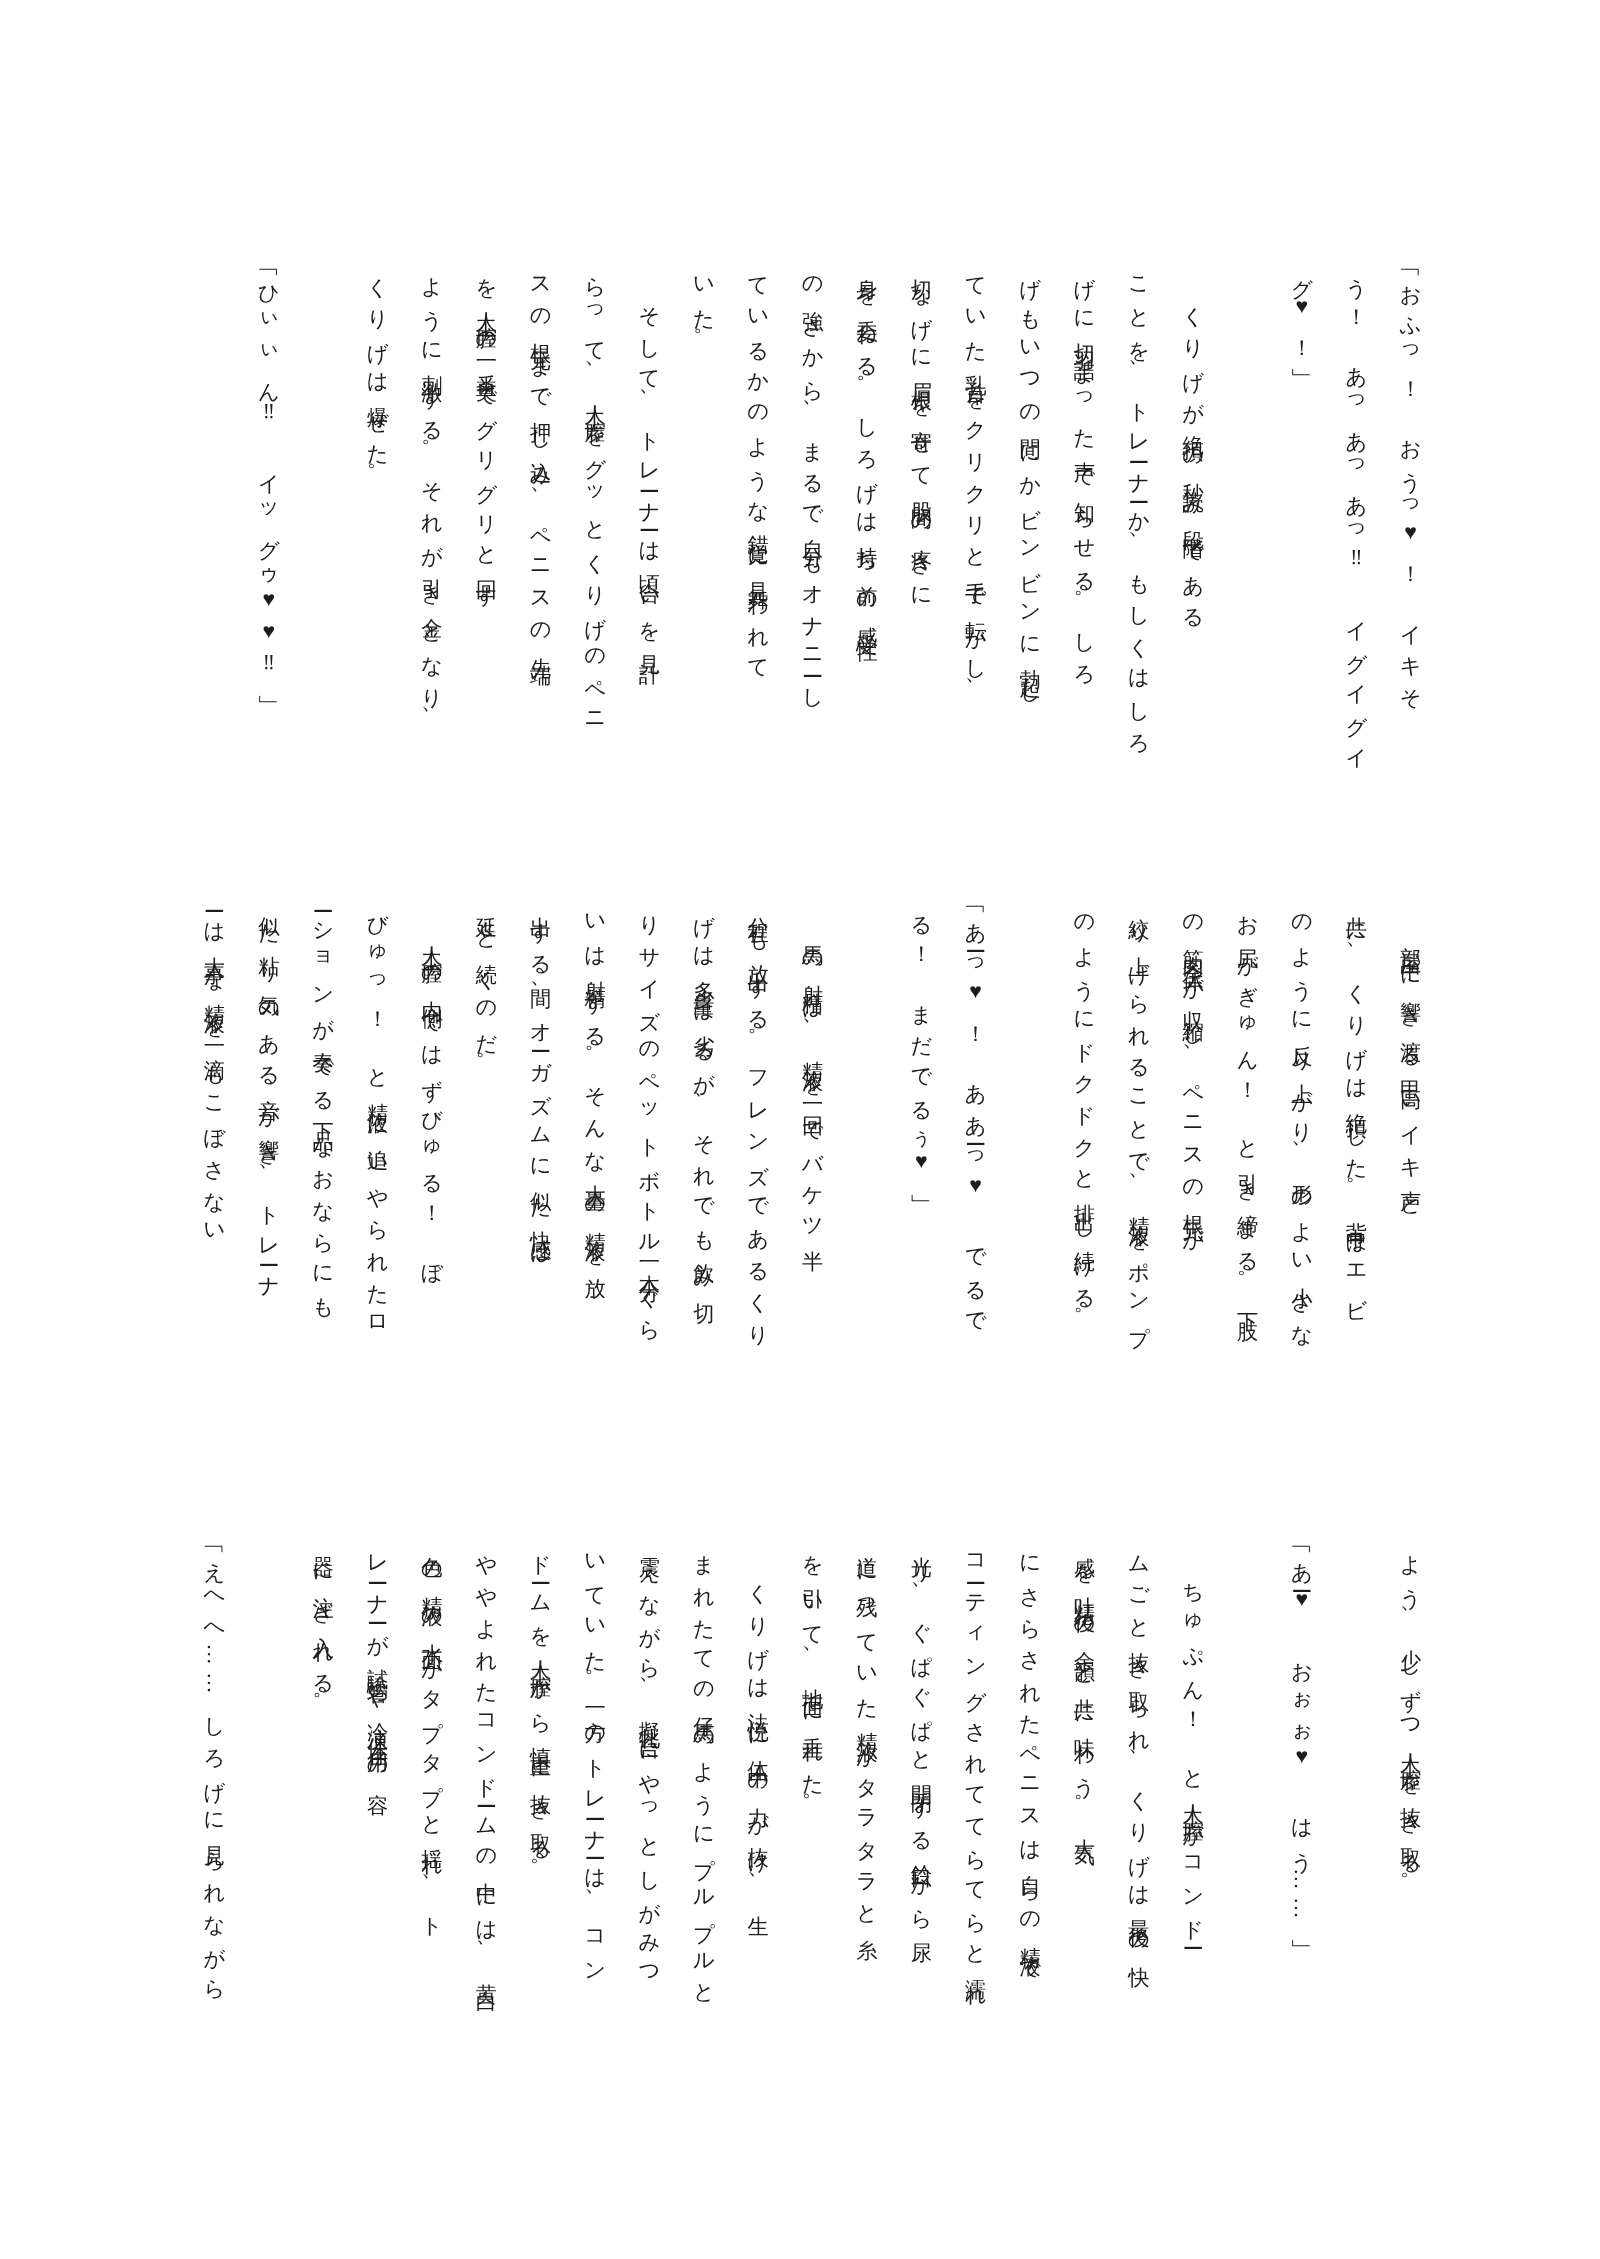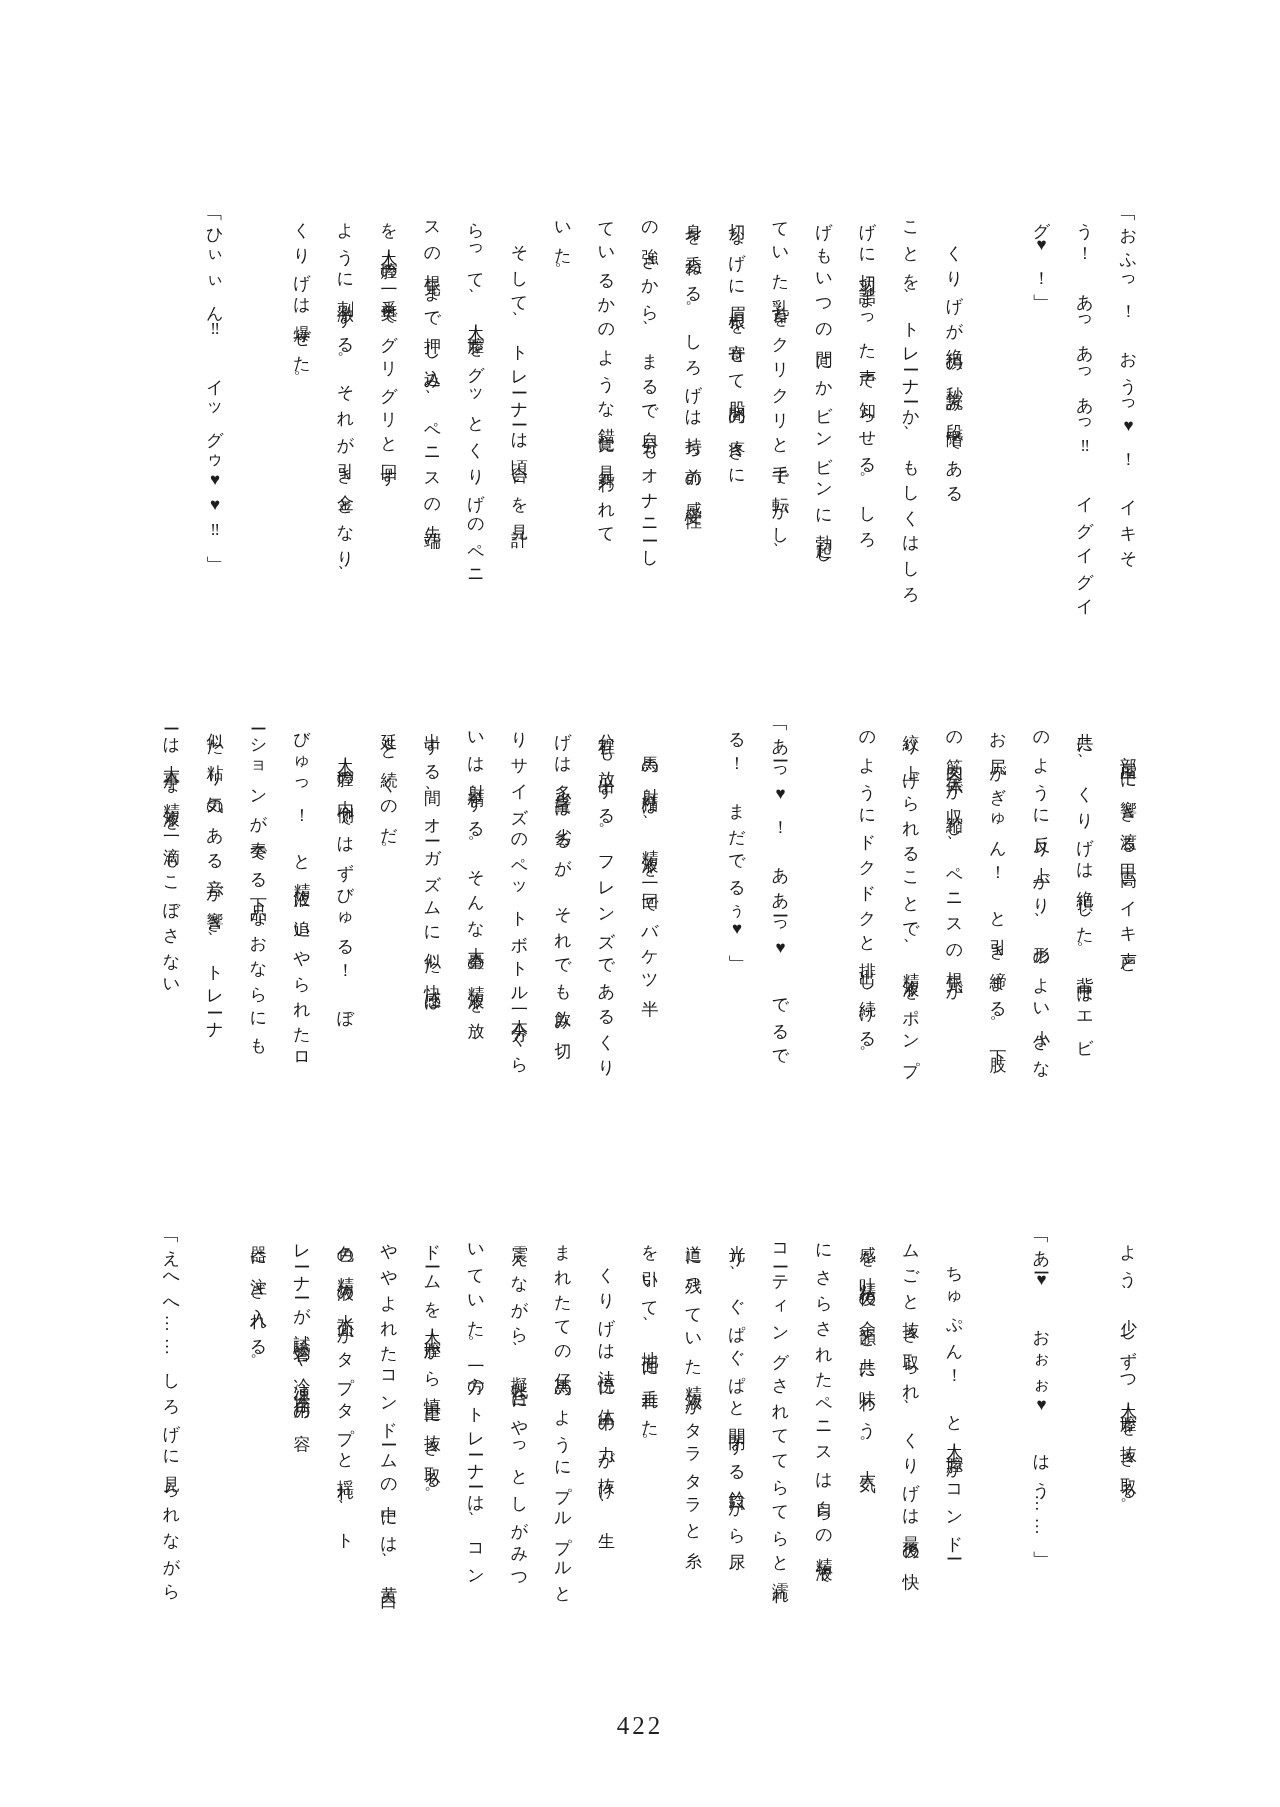--- a/index.html
+++ b/index.html
@@ -125,15 +125,14 @@
       <p>いていた。一方のトレーナーは、コン</p>
       <p>ドームを人工膣から慎重に抜き取る。</p>
       <p>ややよれたコンドームの中には、黄白</p>
       <p>色の精液の水面がタプタプと揺れ、ト</p>
       <p>レーナーが試験管や冷凍保存用の容</p>
       <p>器に注ぎ入れる。</p>
       <p>　</p>
       <p>「えへへ……しろげに見られながら</p>
     </div>
 
-  <div class="pagenum">422</div>
 
 </div>
 
 </body></html>

